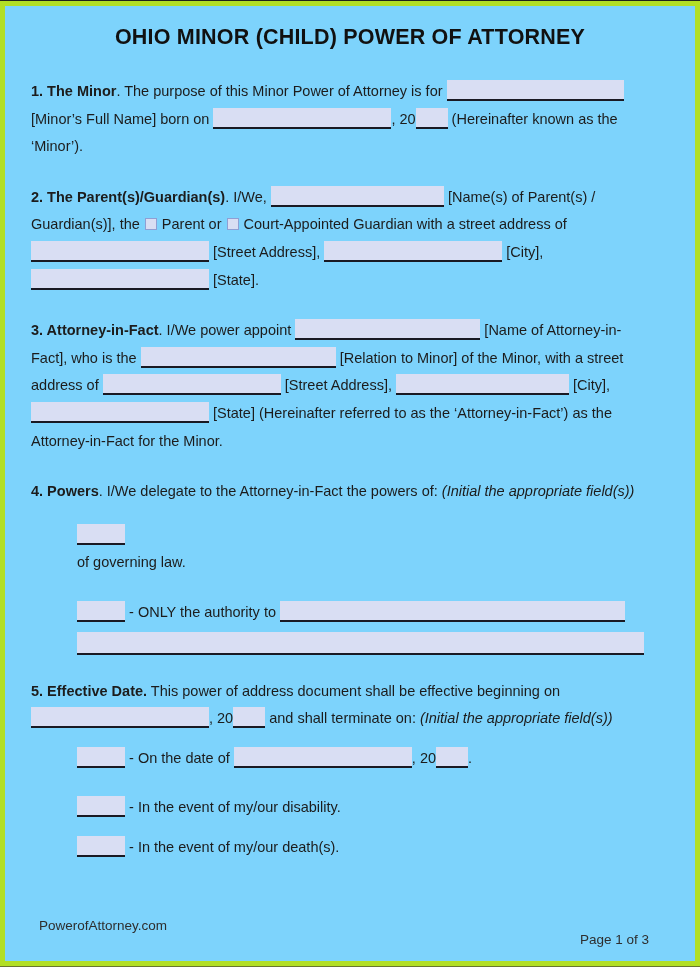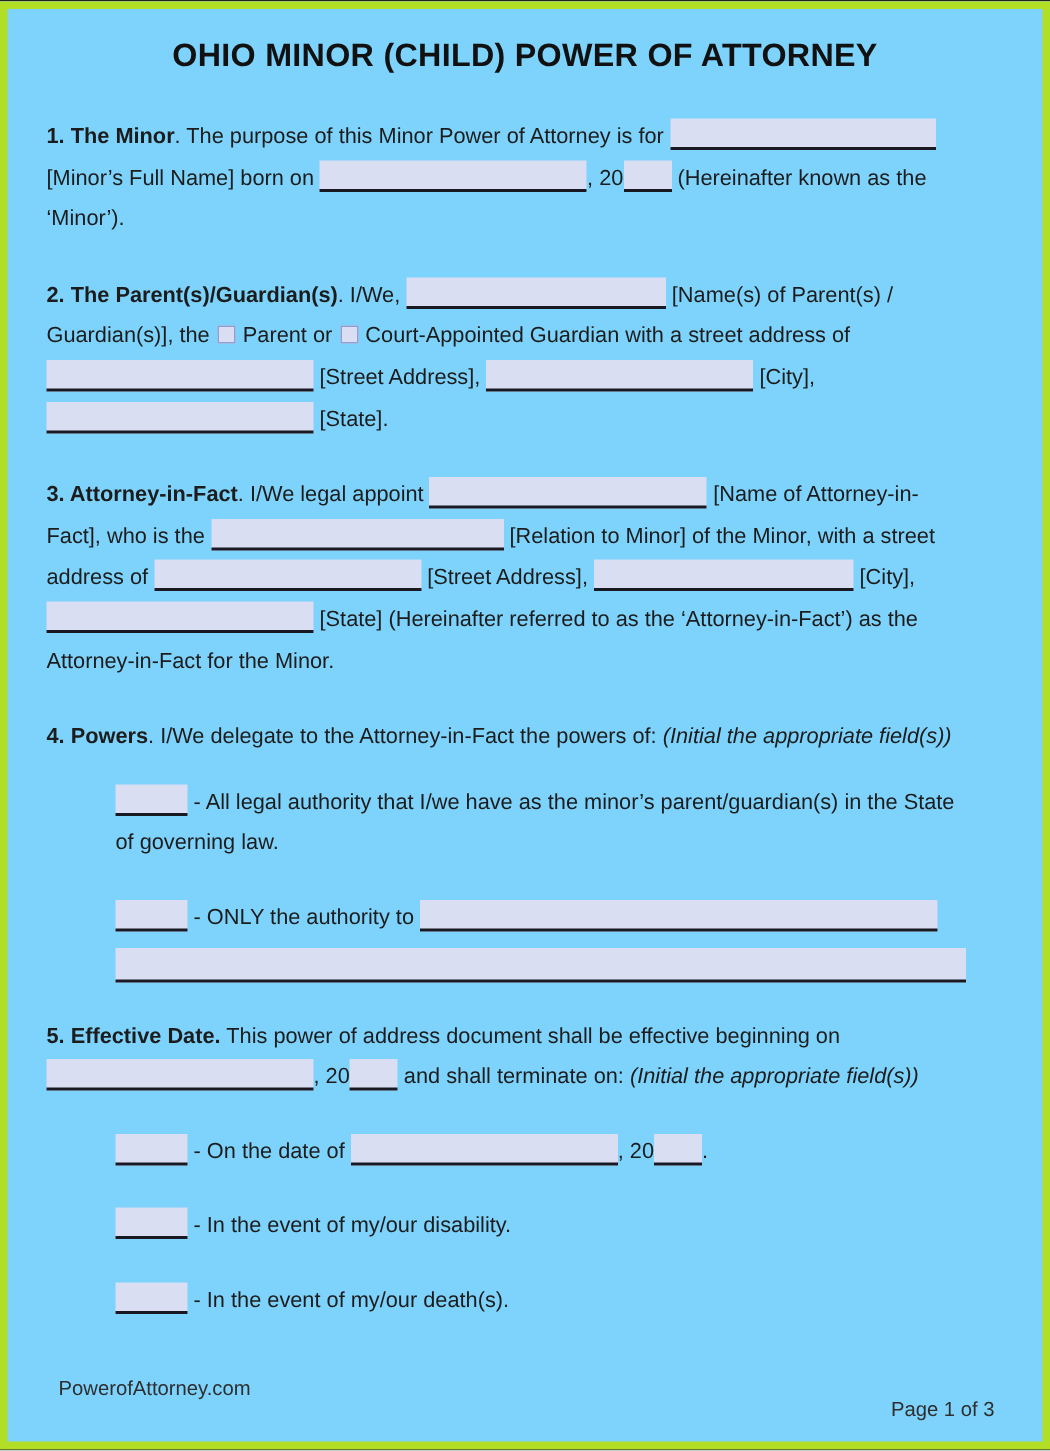--- a/index.html
+++ b/index.html
@@ -30,27 +30,27 @@
     background:#d9def3; border-bottom:2px solid #191923;
     vertical-align:-5px;
   }
   .w177{width:177px} .w173{width:173px} .w185{width:185px} .w195{width:195px}
   .w32{width:32px} .w48{width:48px} .w345{width:345px}
   .cb {
     display:inline-block; width:12px; height:12px; box-sizing:border-box;
     background:#d9def3; border:1px solid #8f9fd4; vertical-align:-1px; margin:0 1px;
   }
   .item { margin-left:46px; }
-  .gap16{ margin-top:16px; } .gap20{ margin-top:22px; } .gap26{ margin-top:22px; }
+  .gap16{ margin-top:16px; } .gap20{ margin-top:12px; } .gap26{ margin-top:22px; }
   .fullline {
     display:block; height:21px; margin-top:5px;
     background:#d9def3; border-bottom:2px solid #191923; width:567px;
   }
   .footer {
-    margin-top:auto; padding:0 32px 14px 34px;
+    margin-top:auto; padding:0 46px 14px 34px;
     display:flex; justify-content:space-between; font-size:13.5px; color:#2e2e2e;
   }
   .footer .right { align-self:flex-end; margin-top:14px;margin-left:28px; }
   .footer .left { padding-bottom:12px; }
 </style>
 </head>
 <body>
 
 <div class="frame">
   <div class="page">
@@ -66,31 +66,31 @@
       </div>
 
       <div class="sec">
         <div class="ln"><span class="b">2. The Parent(s)/Guardian(s)</span><span>. I/We, </span><span class="field w173"></span><span> [Name(s) of Parent(s) /</span></div>
         <div class="ln"><span>Guardian(s)], the </span><span class="cb"></span><span> Parent or </span><span class="cb"></span><span> Court-Appointed Guardian with a street address of</span></div>
         <div class="ln"><span class="field"></span><span> [Street Address], </span><span class="field"></span><span> [City],</span></div>
         <div class="ln"><span class="field"></span><span> [State].</span></div>
       </div>
 
       <div class="sec">
-        <div class="ln"><span class="b">3. Attorney-in-Fact</span><span>. I/We legal appoint </span><span class="field w185"></span><span> [Name of Attorney-in-</span></div>
+        <div class="ln"><span class="b">3. Attorney-in-Fact</span><span>. I/We power appoint </span><span class="field w185"></span><span> [Name of Attorney-in-</span></div>
         <div class="ln"><span>Fact], who is the </span><span class="field w195"></span><span> [Relation to Minor] of the Minor, with a street</span></div>
         <div class="ln"><span>address of </span><span class="field"></span><span> [Street Address], </span><span class="field w173"></span><span> [City],</span></div>
         <div class="ln"><span class="field"></span><span> [State] (Hereinafter referred to as the ‘Attorney-in-Fact’) as the</span></div>
         <div class="ln"><span>Attorney-in-Fact for the Minor.</span></div>
       </div>
 
       <div class="sec">
         <div class="ln"><span class="b">4. Powers</span><span>. I/We delegate to the Attorney-in-Fact the powers of: </span><span class="i">(Initial the appropriate field(s))</span></div>
         <div class="item gap16">
-          <div class="ln"><span class="field w48"></span><span> - All legal authority that I/we have as the minor’s parent/guardian(s) in the State</span></div>
+          <div class="ln"><span class="field w48"></span></div>
           <div class="ln"><span>of governing law.</span></div>
         </div>
         <div class="item gap26">
           <div class="ln"><span class="field w48"></span><span> - ONLY the authority to </span><span class="field w345"></span></div>
           <span class="fullline"></span>
         </div>
       </div>
 
       <div class="sec">
         <div class="ln"><span class="b">5. Effective Date.</span><span> This power of address document shall be effective beginning on</span></div>

